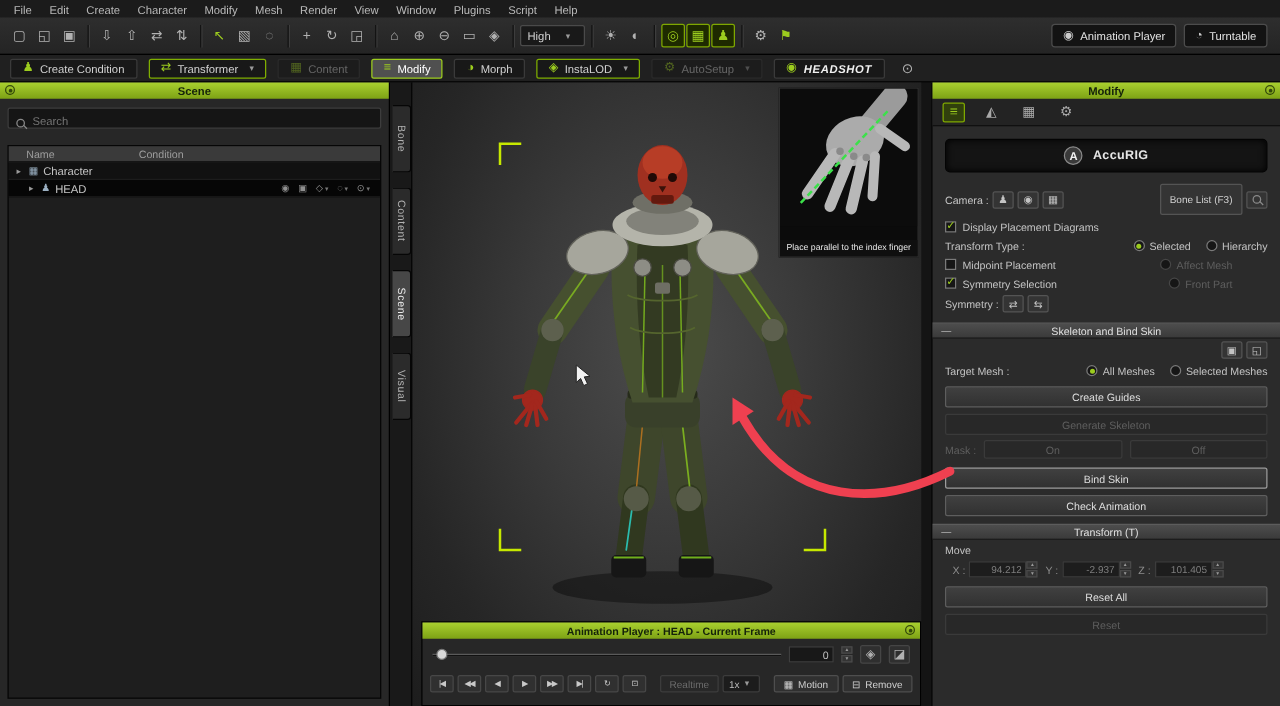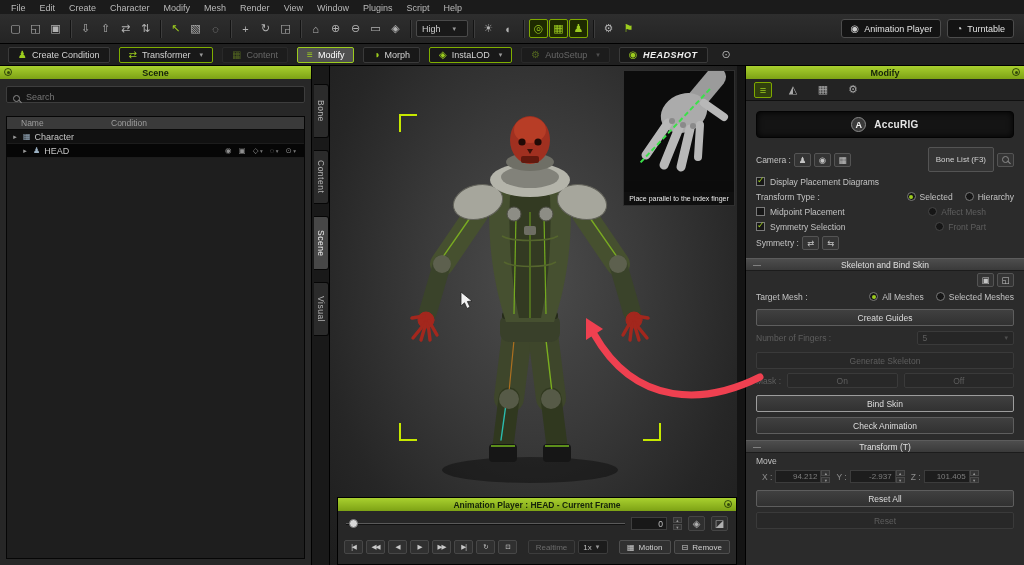--- a/index.html
+++ b/index.html
@@ -523,27 +523,20 @@
     <span class="spacer"></span>
     <span class="radio on"></span>
     <span class="lbl">All Meshes</span>
     <span style="width:12px"></span>
     <span class="radio"></span>
     <span class="lbl">Selected Meshes</span>
   </div>
 
   <div class="btn-wide">Create Guides</div>
 
-  <div class="mrow" style="margin-top:3px">
-    <span class="lbl grey">Number of Fingers :</span>
-    <span class="spacer"></span>
-    <span class="dd-box">
-      <span>5</span>
-    </span>
-  </div>
 
   <div class="btn-wide disabled">Generate Skeleton</div>
 
   <div class="mrow" style="gap:6px;margin-top:2px">
     <span class="lbl grey">Mask :</span>
     <span class="half-btn">On</span>
     <span class="half-btn">Off</span>
   </div>
 
   <div class="btn-wide primary">Bind Skin</div>

